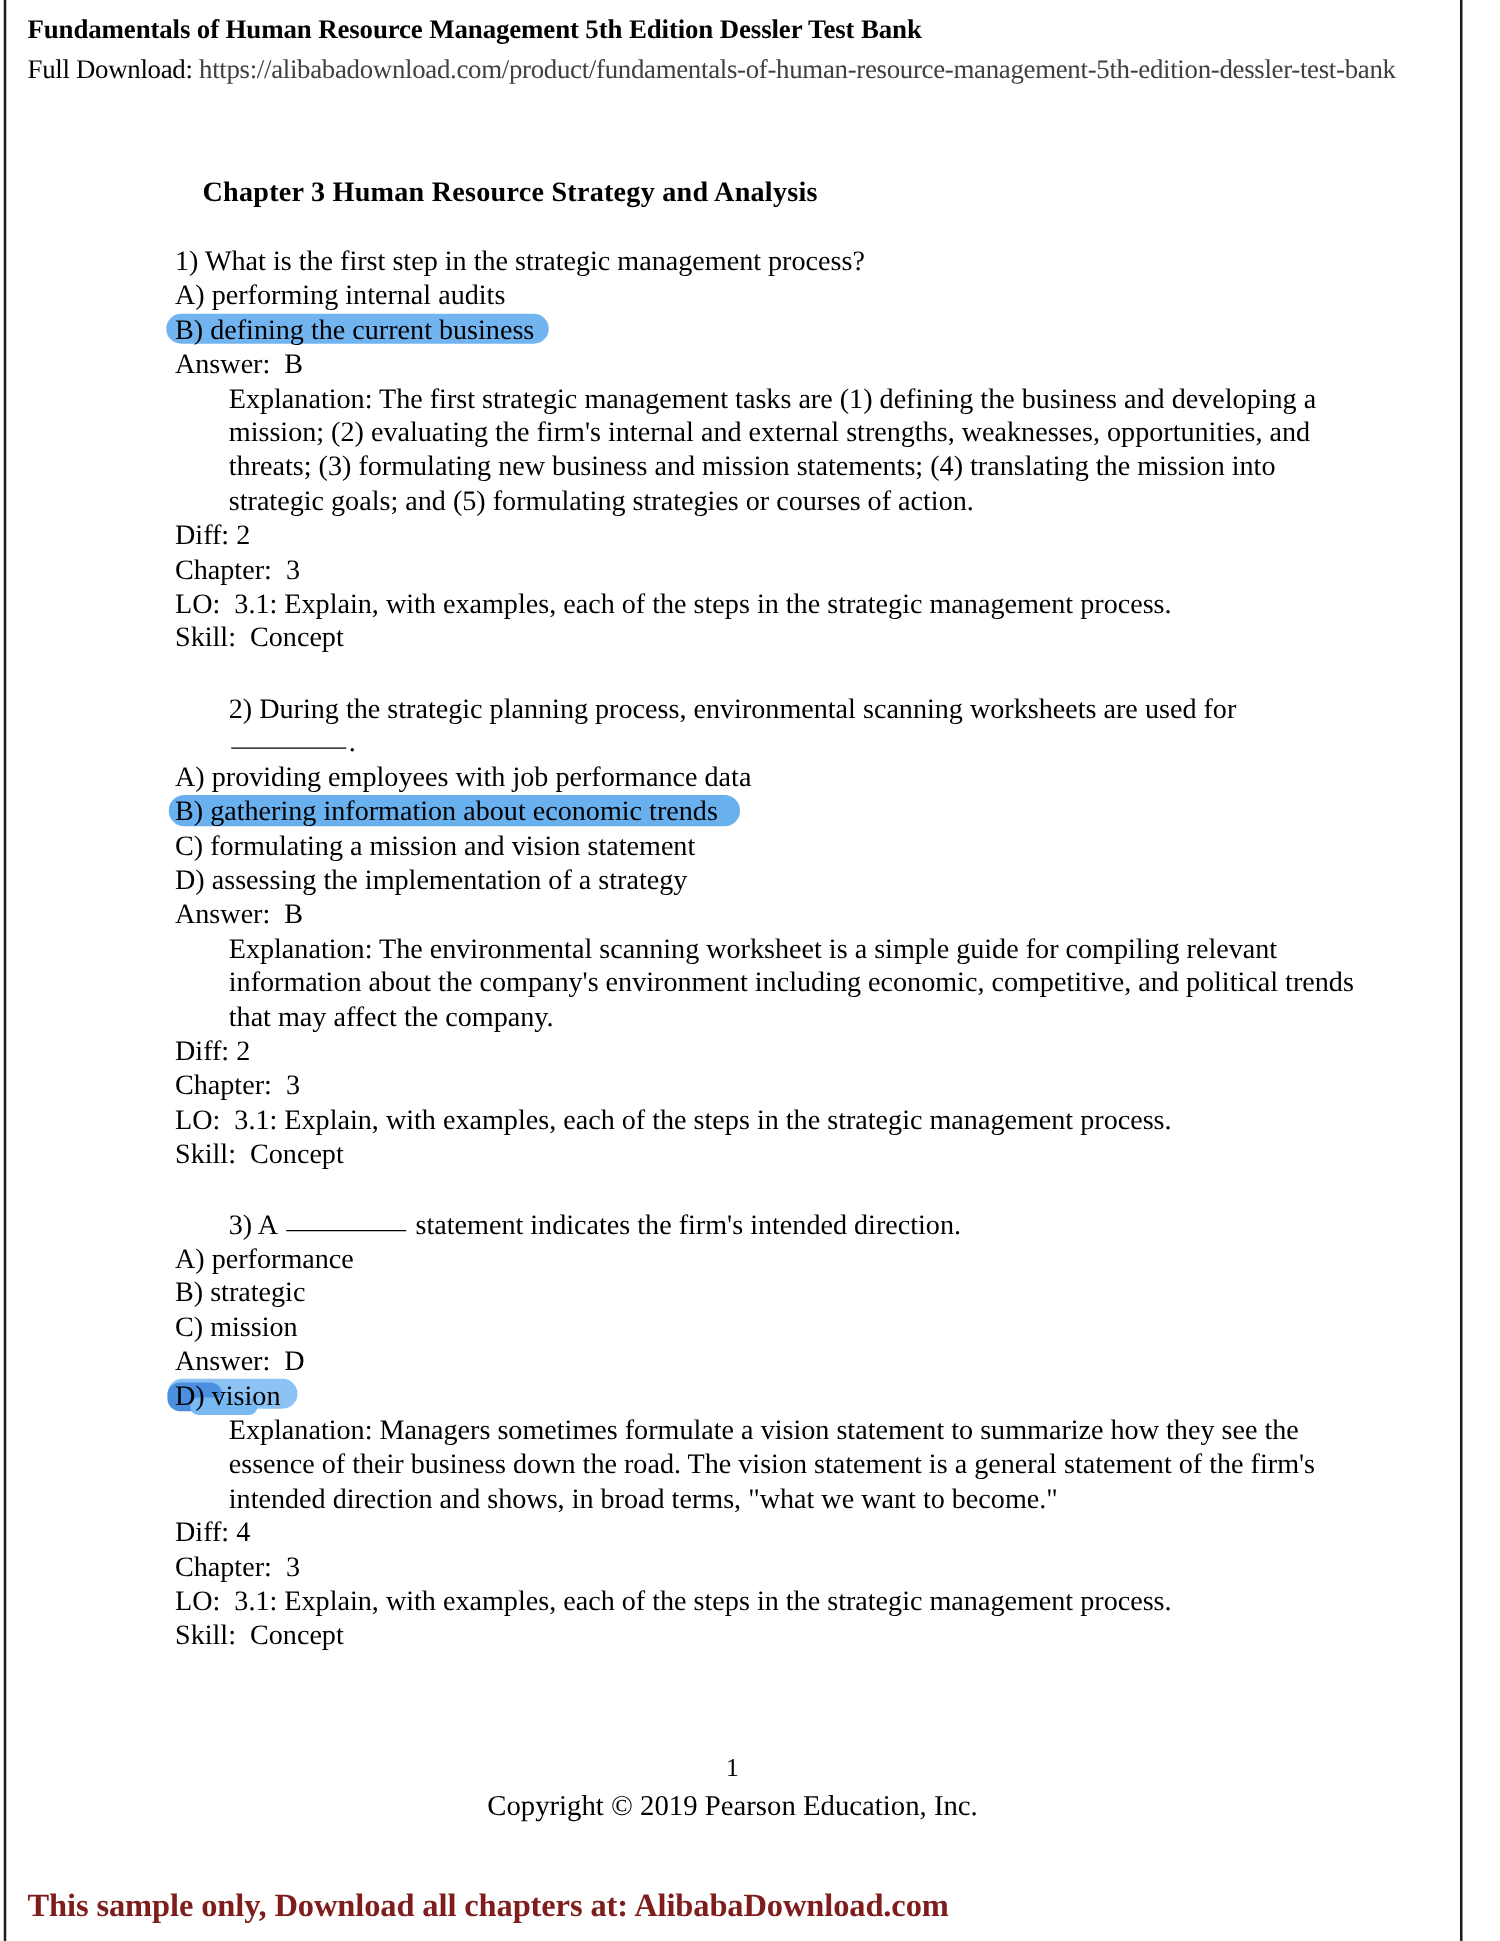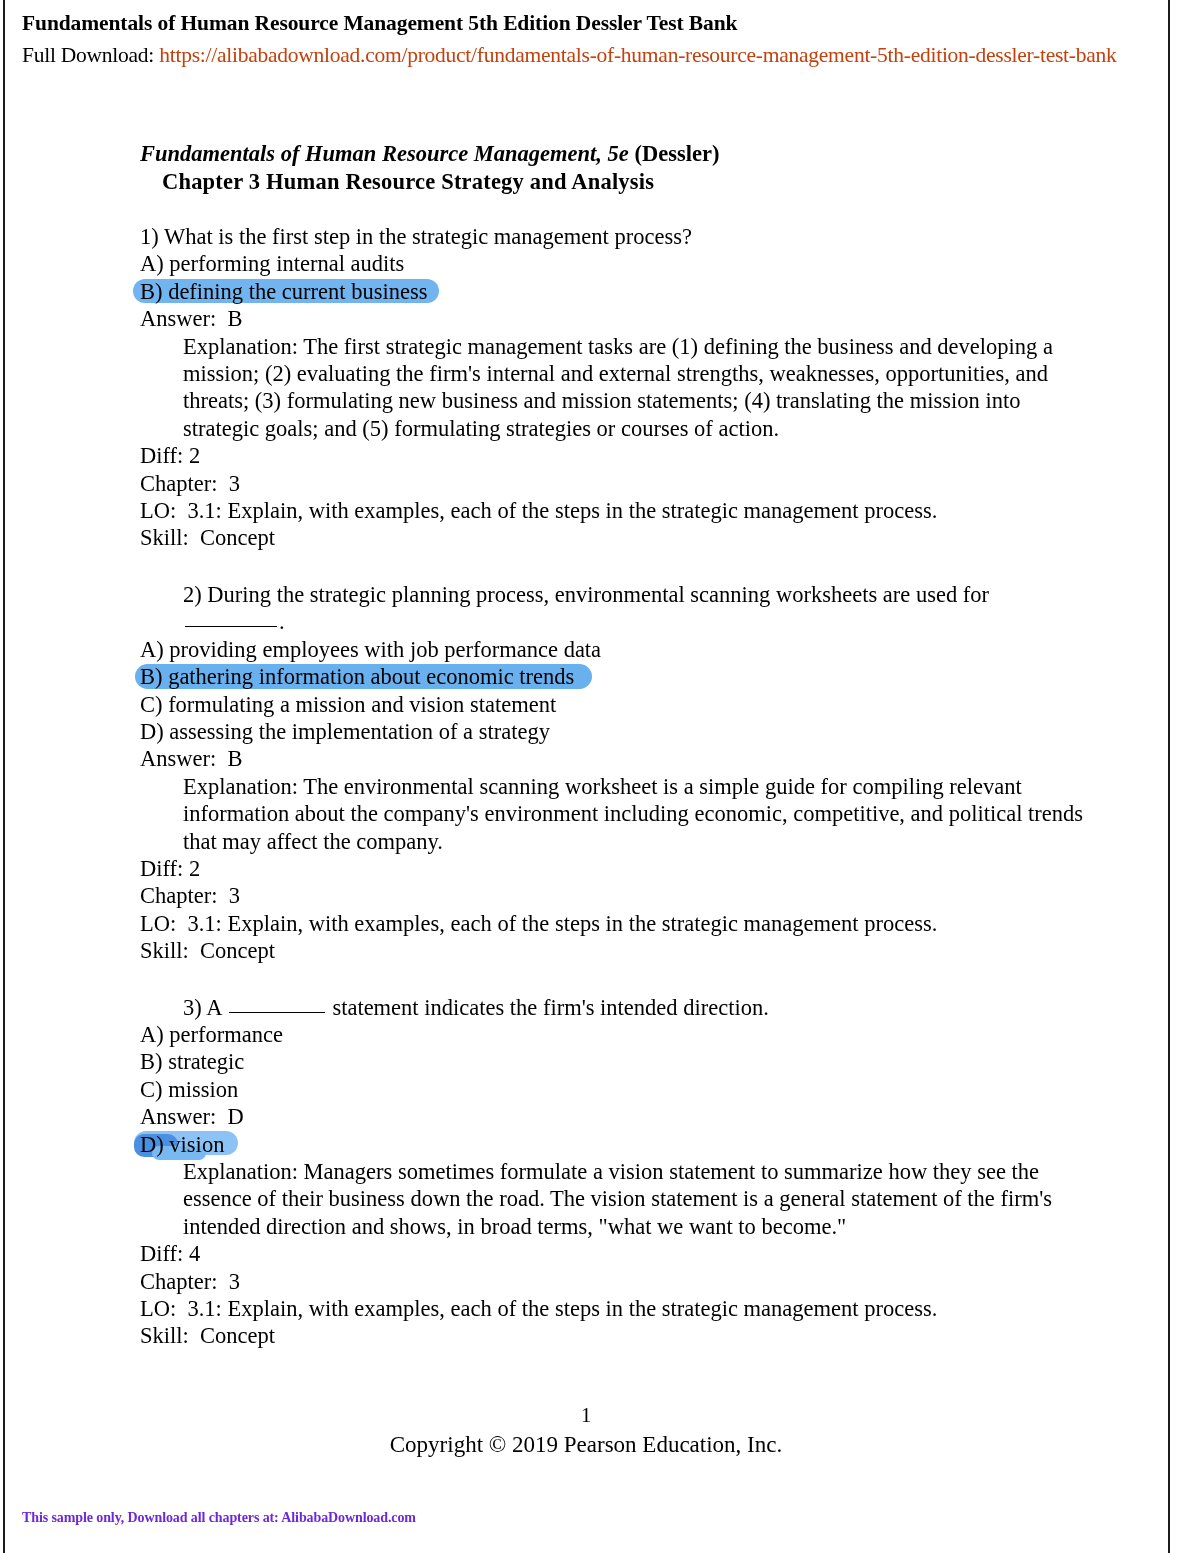--- a/index.html
+++ b/index.html
@@ -52,21 +52,21 @@
     white-space: nowrap;
     letter-spacing: -0.1px;
   }
   .banner-download {
     font-size: 21.5px;
     line-height: 34px;
     white-space: nowrap;
     letter-spacing: -0.25px;
   }
   .banner-download .url {
-    color: #c2410c;
+    color: #404040;
   }
 
   
   .content {
     position: absolute;
     left: 140px;
     top: 140px;
     width: 945px;
     font-size: 22.5px;
     line-height: 27.4px;
@@ -164,43 +164,42 @@
   .footer .pageno {
     font-size: 20.5px;
   }
   .footer .copyright {
     font-size: 23px;
   }
   .promo {
     position: absolute;
     left: 22px;
     top: 1510px;
-    font-size: 14px;
-    font-weight: bold;
-    color: #6d28d9;
+    font-size: 26px;
+    font-weight: bold;
+    color: #7f1d1d;
     white-space: nowrap;
     letter-spacing: -0.1px;
   }
 </style>
 </head>
 <body>
 
 <div class="page">
 
   <div class="rule-left"></div>
   <div class="rule-right"></div>
 
   <div class="banner">
     <div class="banner-title">Fundamentals of Human Resource Management 5th Edition Dessler Test Bank</div>
     <div class="banner-download"><span>Full Download: </span><span class="url">https://alibabadownload.com/product/fundamentals-of-human-resource-management-5th-edition-dessler-test-bank</span></div>
   </div>
 
   <div class="content">
 
-    <div class="doc-title-1"><span>Fundamentals of Human Resource Management, 5e </span><span class="roman">(Dessler)</span></div>
     <div class="doc-title-2">Chapter 3   Human Resource Strategy and Analysis</div>
 
     <div class="gap"></div>
 
     <div>
       <div class="line">1) What is the first step in the strategic management process?</div>
 
       <div class="line"><span>A) performing internal audits</span></div>
 
       <div class="line"><span class="hl hl-b1"><span class="blob blob-a"></span><span class="txt">B) defining the current business</span></span></div>

